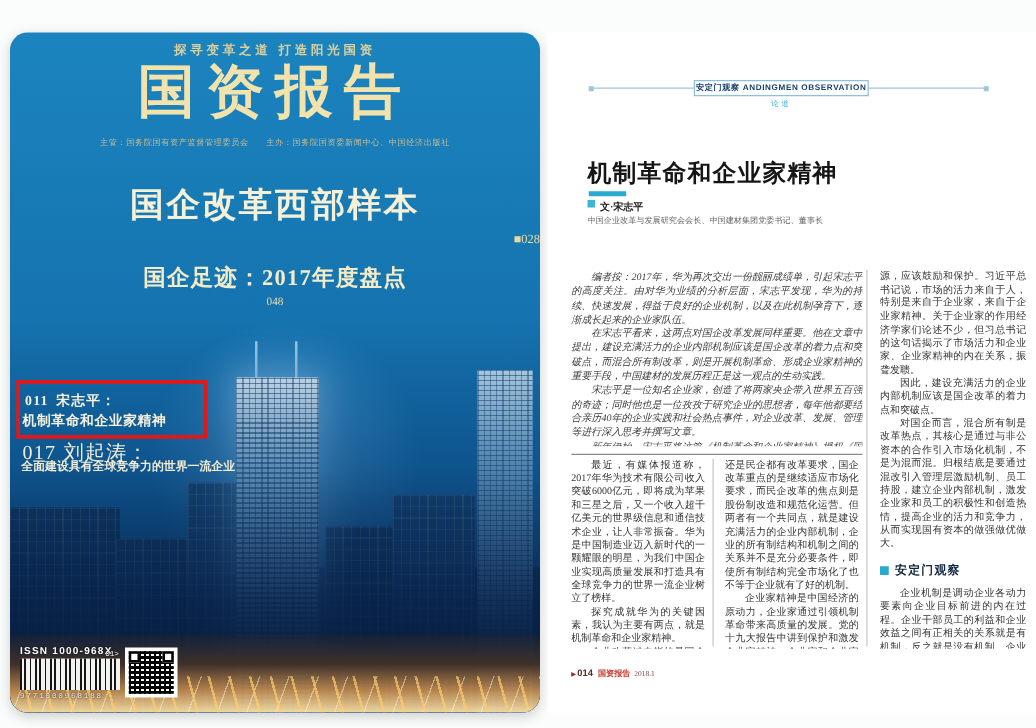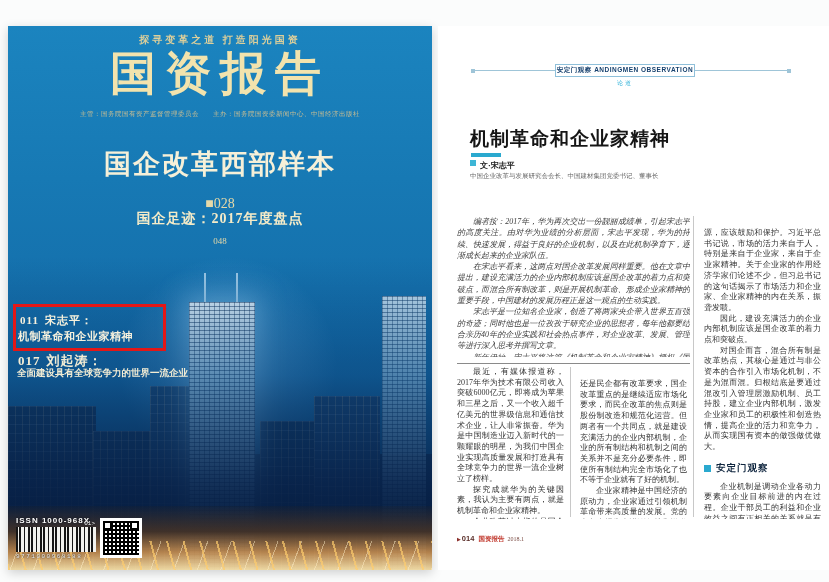--- a/index.html
+++ b/index.html
@@ -4,28 +4,28 @@
 <style>
   * { margin:0; padding:0; box-sizing:border-box; }
   html,body { width:829px; height:582px; }
   body { font-family:"Liberation Serif","DejaVu Serif",serif; background:#fbfcfc; }
   .canvas { position:relative; width:829px; height:582px; overflow:hidden; background:#fbfcfc; }
   .abs { position:absolute; }
 
   
   .cover { position:absolute; left:8px; top:26px; width:424px; height:544px; overflow:hidden;
            background:linear-gradient(180deg,#1b84bf 0%,#1779b4 28%,#1572ae 45%,#116aa6 58%,#0f5f98 70%);
-           box-shadow:0 3px 10px rgba(0,0,0,.18); }
+           box-shadow:0 3px 10px rgba(0,0,0,.18);border-radius:14px; }
   .cover-text { color:#f2e3ad; text-align:center; width:100%; }
   .tagline { top:7px; font-size:10px; letter-spacing:3px; color:#dccf9b; font-weight:bold; }
   .masthead { top:17px; font-size:46px; font-weight:bold; color:#f2e3ad; letter-spacing:9px; }
   .publine { top:84px; font-size:6.5px; color:#c9bd92; letter-spacing:.5px; }
   .feature1 { top:120px; font-size:27px; font-weight:bold; color:#f6f0d8; letter-spacing:2px; }
-  .fpage1 { top:170px; font-size:14px; color:#e6d9a8; }
-  .feature2 { top:184px; font-size:14px; font-weight:bold; color:#f4ebc8; letter-spacing:1px; }
+  .fpage1 { top:160px; font-size:10px; color:#e6d9a8;text-align:right; }
+  .feature2 { top:184px; font-size:18px; font-weight:bold; color:#f4ebc8; letter-spacing:1px; }
   .fpage2 { top:210px; font-size:9px; color:#e6d9a8; }
 
   
   .photo { position:absolute; left:0; top:230px; width:424px; height:314px; }
   .glow { left:110px; top:0; width:220px; height:220px;
           background:radial-gradient(ellipse at center, rgba(130,195,240,.55) 0%, rgba(130,195,240,0) 70%); }
   .skyline { left:0; top:198px; width:424px; height:116px; background:#0a2240; opacity:.88; }
   .dark-bldg { background-color:#0d2949;
        background-image:repeating-linear-gradient(90deg, rgba(255,220,150,.22) 0 1px, transparent 1px 7px),
                         repeating-linear-gradient(180deg, rgba(200,220,255,.16) 0 1px, transparent 1px 9px); }
@@ -46,21 +46,21 @@
        background:linear-gradient(180deg, rgba(16,101,159,0) 0%, rgba(13,70,125,.55) 38%, rgba(8,35,75,.9) 72%, #061c3f 88%, rgba(6,28,63,.6) 100%); pointer-events:none; }
   .street { left:0; top:250px; width:424px; height:64px;
        background:linear-gradient(180deg, rgba(40,30,20,.15) 0%, rgba(120,70,20,.5) 40%, rgba(250,170,80,.7) 72%, rgba(255,230,170,.92) 100%); }
   .trails { left:0; top:285px; width:424px; height:29px; opacity:.8;
        background:repeating-linear-gradient(75deg, rgba(255,205,110,.85) 0 2px, rgba(255,255,255,0) 2px 16px),
                   repeating-linear-gradient(-70deg, rgba(255,240,200,.6) 0 1px, rgba(255,255,255,0) 1px 22px); }
 
   
   .toc1a { left:12px; top:287px; font-size:11px; font-weight:bold; color:#f6f1dd; text-align:left; letter-spacing:1px; }
   .toc1b { left:10px; top:303px; font-size:11px; font-weight:bold; color:#f6f1dd; text-align:left; letter-spacing:.5px; }
-  .toc2a { left:10px; top:326px; font-size:13px; font-weight:bold; color:#f2ecd4; text-align:left; letter-spacing:1px; }
+  .toc2a { left:10px; top:326px; font-size:16px; font-weight:normal; color:#f2ecd4; text-align:left; letter-spacing:1px; }
   .toc2b { left:9px;  top:341px; font-size:9.5px; font-weight:bold; color:#f2ecd4; text-align:left; }
   .toc-num { margin-right:6px; }
   .red-box { left:13px; top:304px; width:153px; height:47px; border:3px solid #e31717; z-index:60; }
 
   
   .issn-area { left:8px; top:490px; width:92px; z-index:20; }
   .issn-text { font-family:"Liberation Sans","DejaVu Sans",sans-serif; font-size:8px; font-weight:bold; color:#fff; letter-spacing:1px; text-shadow:0 0 2px rgba(0,0,0,.8); }
   .barcode { position:relative; margin-top:2px; width:80px; height:25px; background:#f2f2ee;
        background-image:repeating-linear-gradient(90deg,#151515 0 2px,#f2f2ee 2px 3px,#151515 3px 5px,#f2f2ee 5px 8px,#151515 8px 9px,#f2f2ee 9px 12px); }
   .bc-issue { position:absolute; right:1px; top:-7px; font-size:6px; color:#fff; font-family:"Liberation Mono","DejaVu Sans Mono",monospace; text-shadow:0 0 2px #000; }
@@ -92,21 +92,21 @@
   .affil { left:32px; top:146px; font-size:6.5px; color:#666; }
 
   .note { left:19px; top:190px; width:233px; height:141px; overflow:hidden;font-family:Liberation Serif, serif; }
   .note p { font-style:italic; font-size:8px; line-height:11.3px; color:#3c3c3c; text-align:justify; text-indent:2em; }
   .note-rule { left:19px; top:337px; width:233px; border-top:1px solid #8a8a8a; }
 
   .divA { left:132px; top:341px; height:150px; border-left:1px solid #c8c8c8; }
   .divB { left:255px; top:190px; height:301px; border-left:1px solid #c8c8c8; }
 
   .bodycol p { font-size:8px; line-height:10.7px; color:#333; text-align:justify; text-indent:2em; }
-  .noindent { text-indent:0 !important;margin-top:12px; }
+  .noindent { text-indent:0 !important; }
   .col1 { left:19px;  top:341px; width:107px; height:152px; overflow:hidden; }
   .col2 { left:142px; top:341px; width:107px; height:152px; overflow:hidden; }
   .col3 { left:266px; top:190px; width:117px; height:303px; overflow:hidden; }
   .section-head { display:flex; align-items:center; margin:9px 0 7px 0; }
   .section-sq { width:7px; height:7px; background:#2aa9cf; margin-right:5px; }
   .section-txt { font-family:"Liberation Sans","DejaVu Sans",sans-serif; font-size:9.5px; font-weight:bold; color:#10263f; letter-spacing:1px; }
 
   .footer { left:19px; top:508px; display:flex; align-items:baseline; }
   .foot-marker { font-size:5px; color:#8b2f2b; margin-right:1px; }
   .foot-page { font-size:7.5px; font-weight:bold; color:#5a2d28; margin-right:4px; font-family:"Liberation Sans","DejaVu Sans",sans-serif; }

